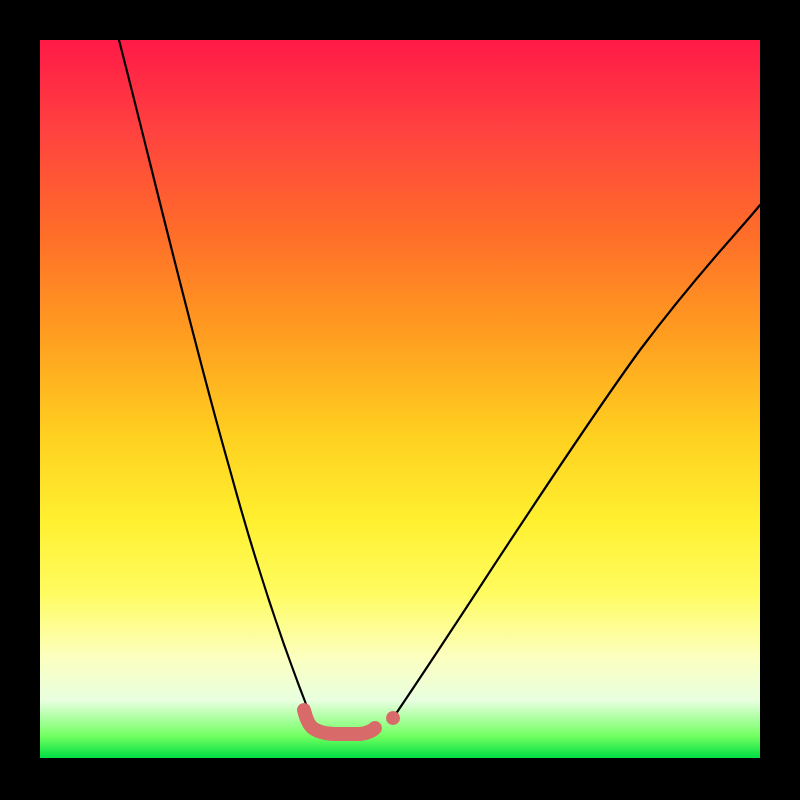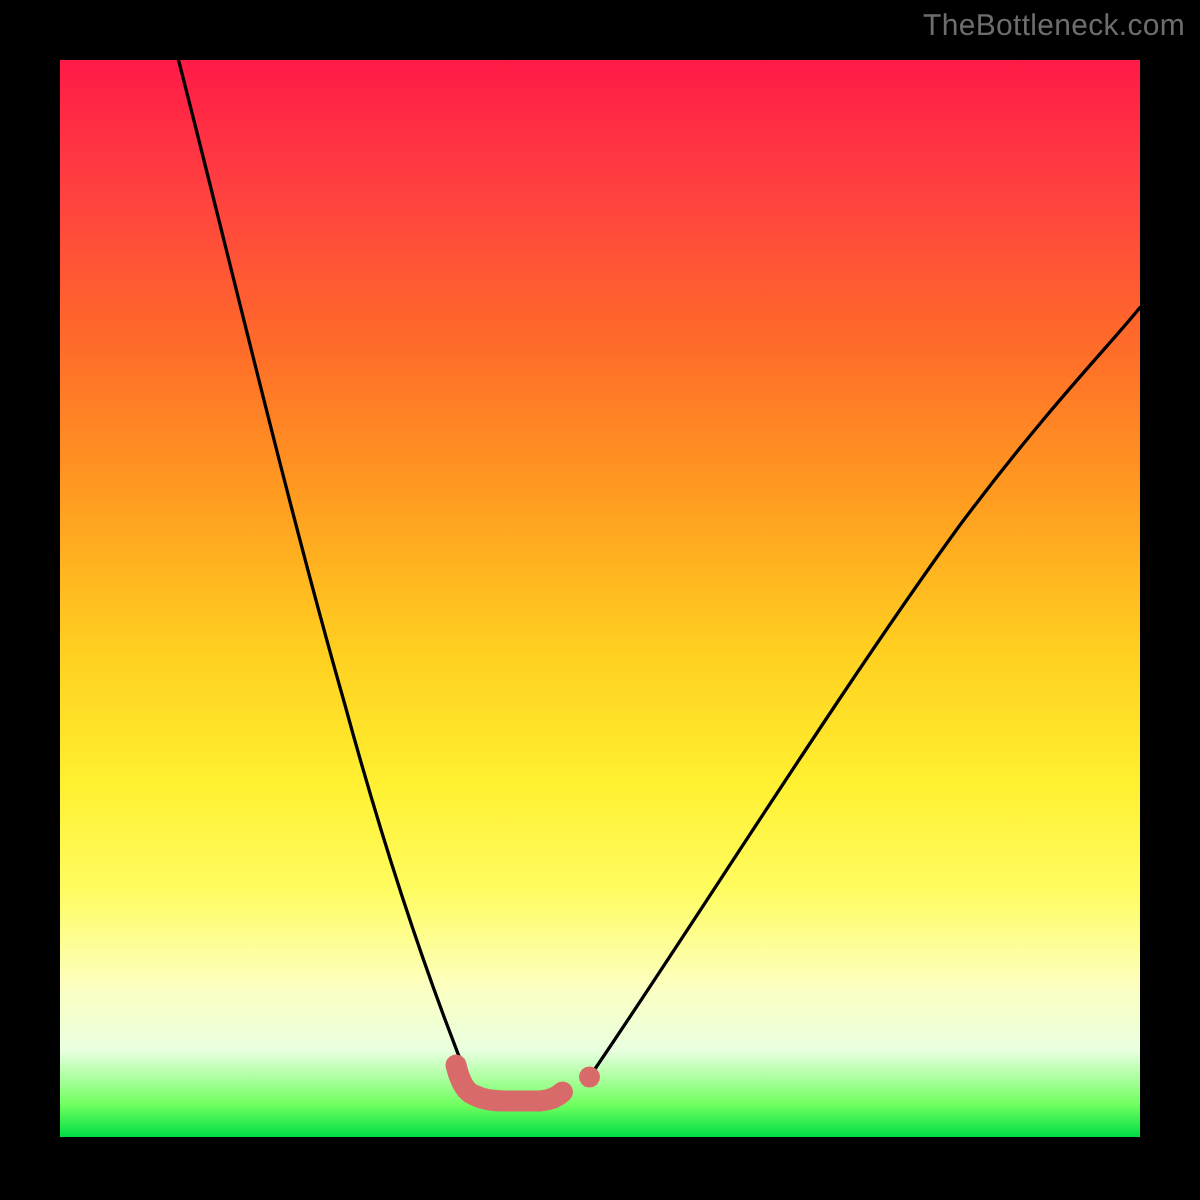--- a/index.html
+++ b/index.html
@@ -78,15 +78,14 @@
                Q 268 687, 276 690
                Q 284 694, 296 694
                L 320 694
                Q 330 693, 335 688" fill="none" stroke="#d96a6a" stroke-width="14" stroke-linecap="round" stroke-linejoin="round"></path>
 
       <circle cx="353" cy="678" r="7" fill="#d96a6a"></circle>
 
     </svg>
   </div>
 
-  <div class="watermark">TheBottleneck.com</div>
 
 </div>
 
 </body></html>

